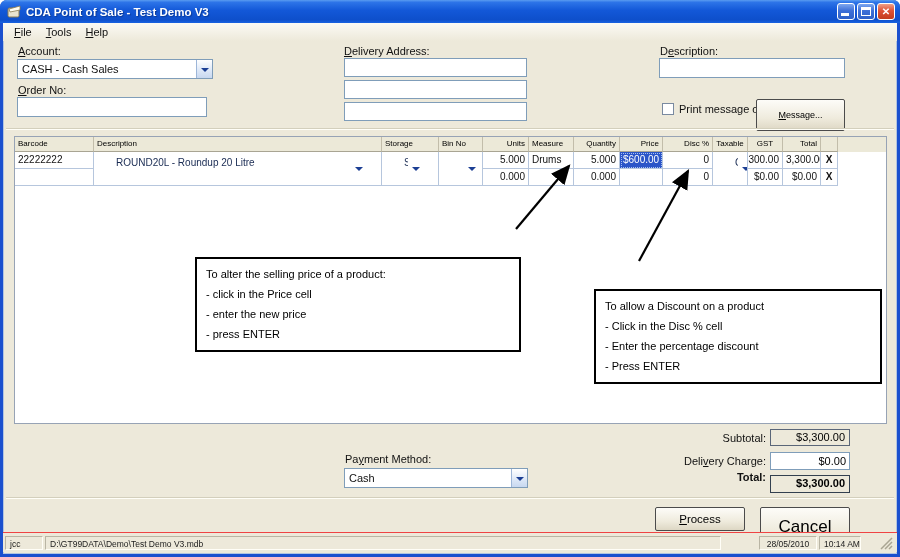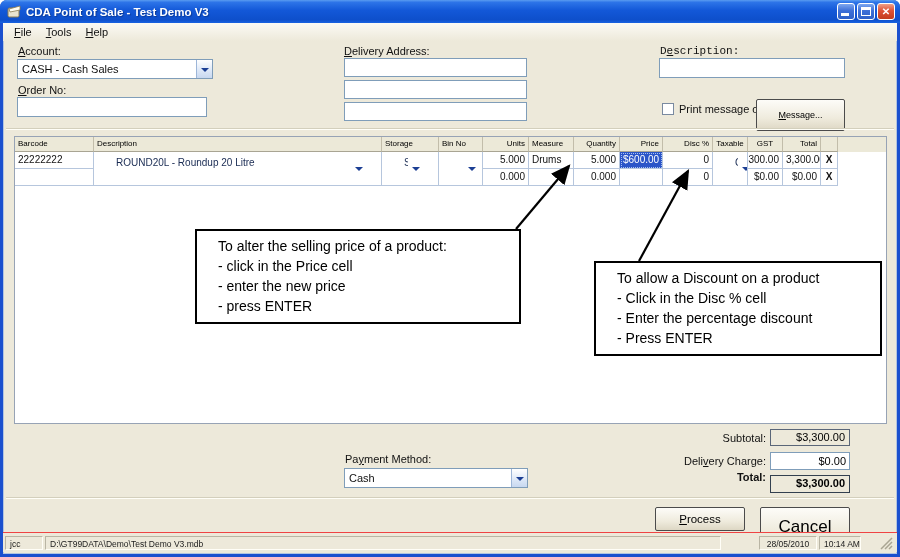--- a/index.html
+++ b/index.html
@@ -57,22 +57,22 @@
   .c0{width:79px}.c1{width:288px}.c2{width:57px}.c3{width:44px}.c4{width:46px}.c5{width:45px}
   .c6{width:46px}.c7{width:43px}.c8{width:50px}.c9{width:35px}.c10{width:35px}.c11{width:38px}.c12{width:17px}
   .cellcombo { display:flex; align-items:flex-end; padding:16px !important; }
   .cellcombo .ctext { flex:1 1 auto; font-size:10px; padding:2px 3px 0 6px; white-space:nowrap; overflow:hidden; color:#182a52; }
   .cellcombo .cbtn { flex:0 0 14px; }
   .sel { background:#2B55C8 !important; color:#fff !important; outline:1px dotted #a8c0f2; outline-offset:-2px; }
   .xdel { color:#E00000; font-weight:bold; font-size:10px; }
   .clipL { overflow:hidden; }
   .clipL b { float:right; white-space:nowrap; font-weight:normal; }
   
-  .note { position:absolute; background:#fff; border:2px solid #000; padding:5px 9px 6px 21px;
-          font-size:14px; line-height:20px; color:#000; z-index:7; }
+  .note { position:absolute; background:#fff; border:2px solid #000; padding:5px 9px 6px 9px;
+          font-size:11px; line-height:20px; color:#000; z-index:7;margin-top:28px; }
   .arrows { position:absolute; left:0; top:0; z-index:6; pointer-events:none; }
   
   .rlbl { position:absolute; width:166px; left:600px; text-align:right; font-size:11px; color:#111; }
   .valbox { position:absolute; border:1px solid #5a6678; background:#EDE9DA; font-size:11px;
             text-align:right; padding:1px 4px 0 2px; }
   
   .statusbar { position:absolute; left:3px; top:532px; width:894px; height:20px; background:#EDE9DA;
                border-top:1px solid #ef4444; }
   .sp { position:absolute; top:3px; height:14px; border:1px solid #b9b5a4; border-right-color:#fffef7;
         border-bottom-color:#fffef7; font-size:8.5px; color:#222; padding:2px 4px 0 4px;
@@ -114,21 +114,21 @@
     <span class="cbtn"></span>
   </div>
   <div class="lbl" style="left:18px; top:84px;"><u>O</u>rder No:</div>
   <input class="txt" style="left: 17px; top: 97px; width: 190px; height: 20px;" value="">
 
   <div class="lbl" style="left:344px; top:45px;"><u>D</u>elivery Address:</div>
   <input class="txt" style="left: 344px; top: 58px; width: 183px; height: 19px;">
   <input class="txt" style="left: 344px; top: 80px; width: 183px; height: 19px;">
   <input class="txt" style="left: 344px; top: 102px; width: 183px; height: 19px;">
 
-  <div class="lbl" style="left:660px; top:45px;font-family:Liberation Mono, monospace;">D<u>e</u>scription:</div>
+  <div class="lbl" style="left:660px; top:45px;">D<u>e</u>scription:</div>
   <input class="txt" style="left: 659px; top: 58px; width: 186px; height: 20px;" value="">
   <span class="chk" style="left:662px; top:103px;"></span>
   <div class="lbl" style="left:679px; top:103px;">Print message on <u>i</u>nvoice</div>
   <button class="btn" style="left:756px; top:99px; width:89px; height:32px; font-size:9px;"><u>M</u>essage...</button>
 
   <div class="divider" style="left:6px; top:128px; width:888px;"></div>
 
   <div class="grid">
     <div class="grow gh">
       <span class="cell c0 al">Barcode</span>

